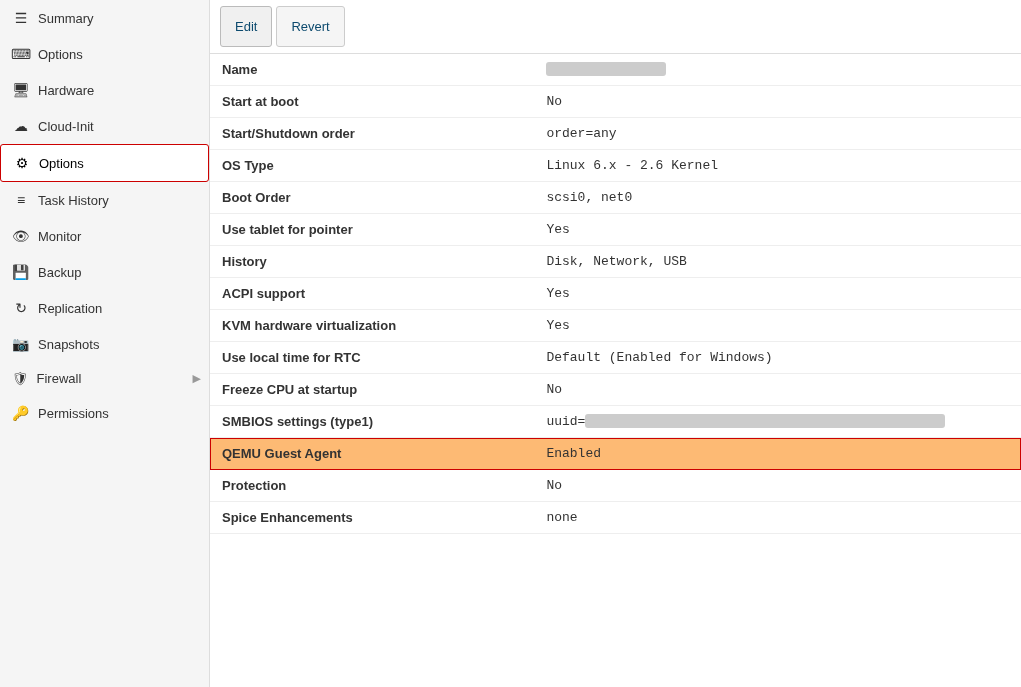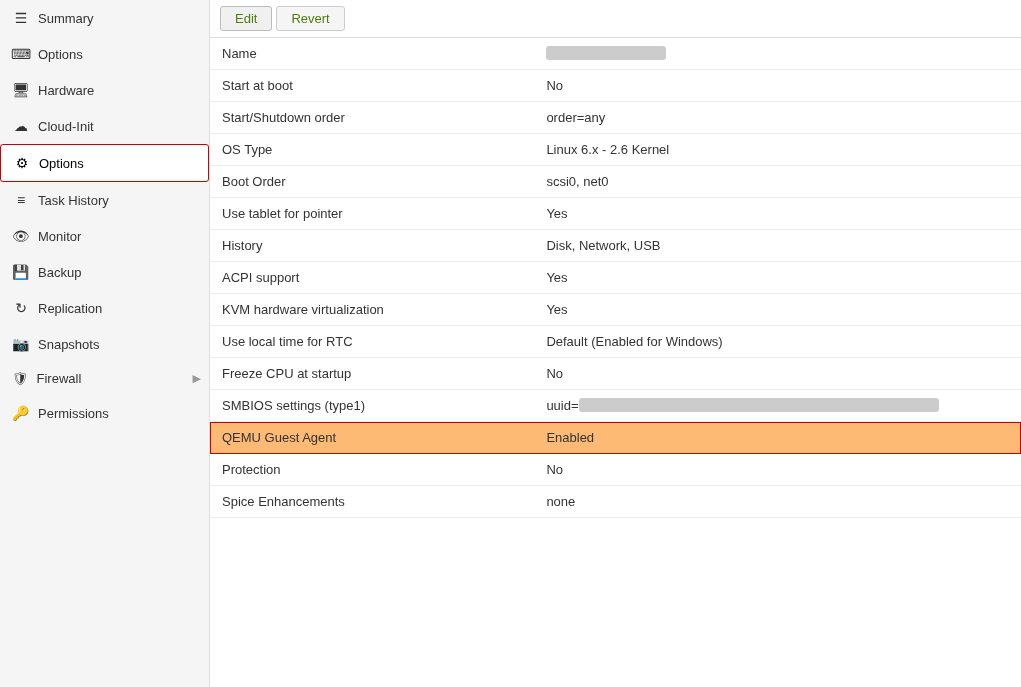--- a/index.html
+++ b/index.html
@@ -75,27 +75,27 @@
     
     .toolbar {
       display: flex;
       align-items: center;
       padding: 6px 10px;
       border-bottom: 1px solid #ddd;
       background: #fff;
       gap: 4px;
     }
     .toolbar-btn {
-      padding: 4px 14px;
+      padding: 12px 14px;
       border: 1px solid #ccc;
       border-radius: 3px;
       background: #f5f5f5;
       cursor: pointer;
       font-size: 13px;
-      color: #4d7c0f;
+      color: #0c4a6e;
     }
     .toolbar-btn.primary {
       background: #f0f0f0;
       border: 1px solid #bbb;
     }
 
     
     .table-container {
       flex: 1;
       overflow-y: auto;
@@ -111,24 +111,25 @@
       background: #fdba74;
       outline: 1.5px solid #c00;
       outline-offset: -1px;
     }
     td {
       padding: 8px 12px;
       color: #333;
     }
     td:first-child {
       width: 40%;
-      font-weight: normal;
+      font-weight: bold;
     }
     td:last-child {
       color: #333;
+      font-family: Liberation Mono, monospace;
     }
     .blurred {
       background: #ccc;
       border-radius: 3px;
       color: transparent;
       user-select: none;
       display: inline-block;
       min-width: 120px;
       height: 14px;
     }

